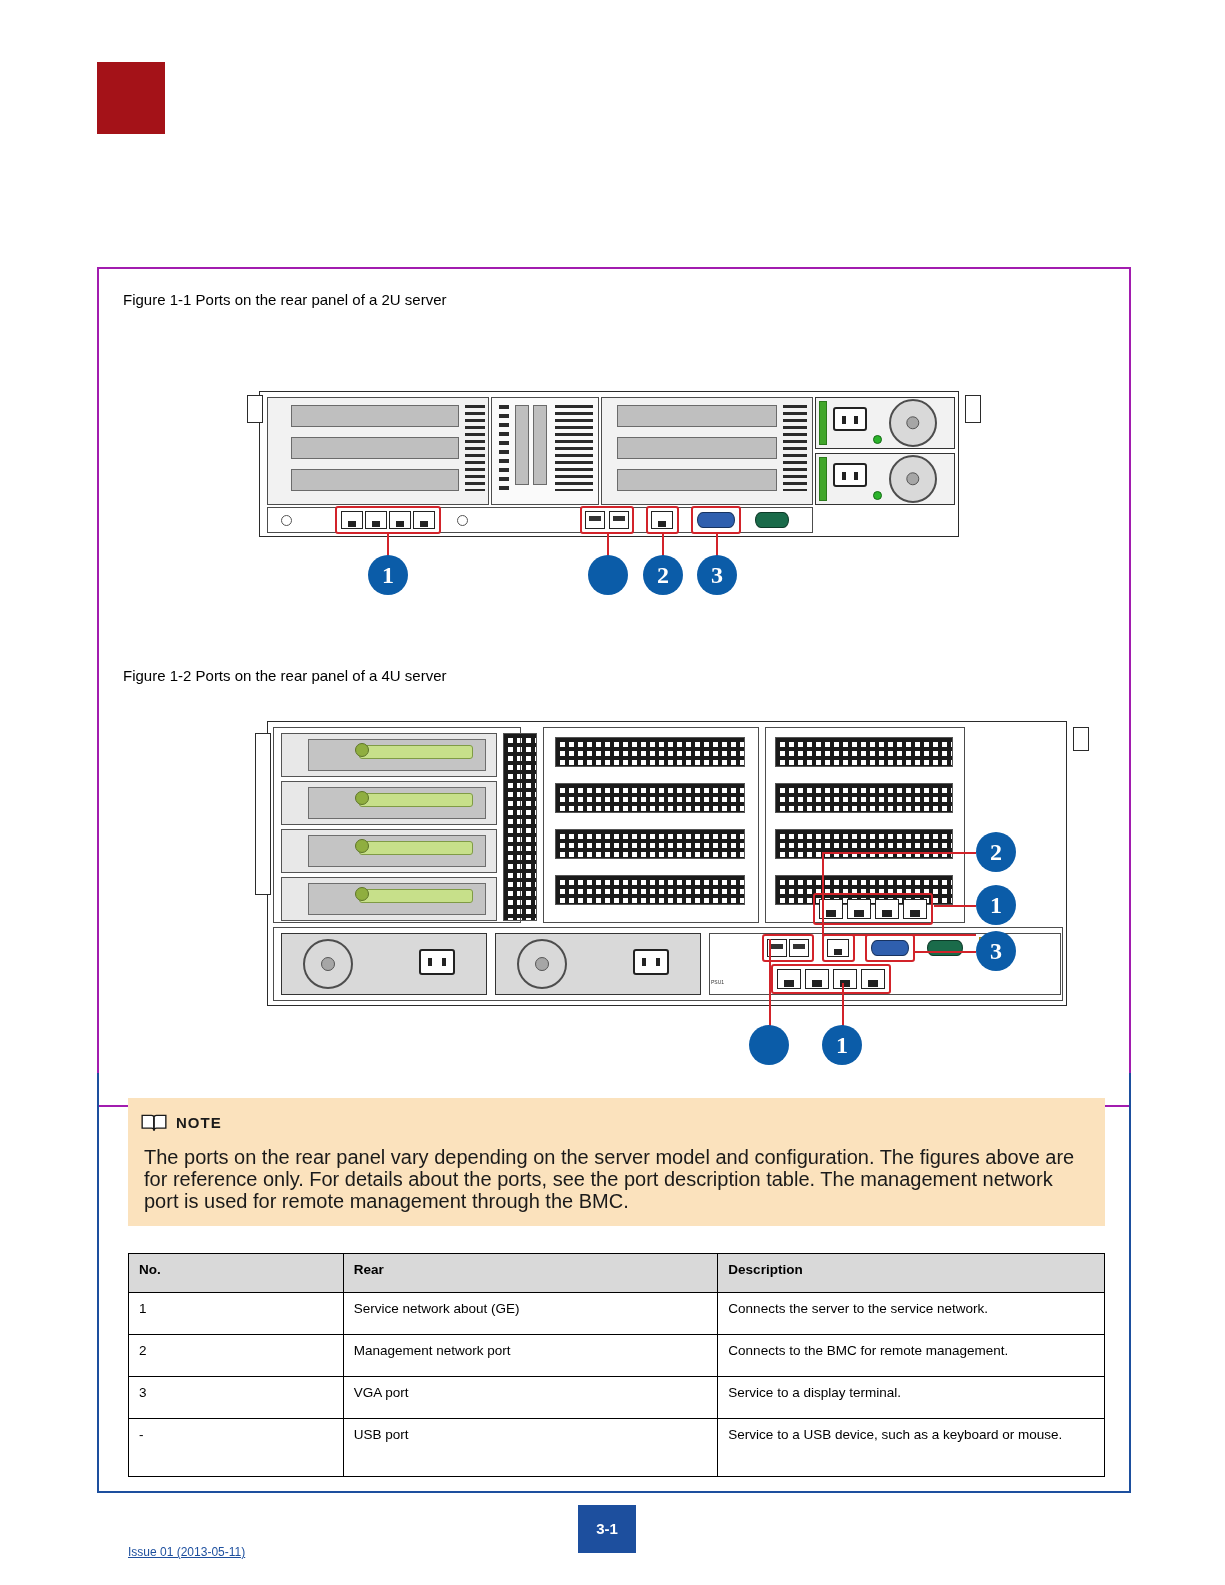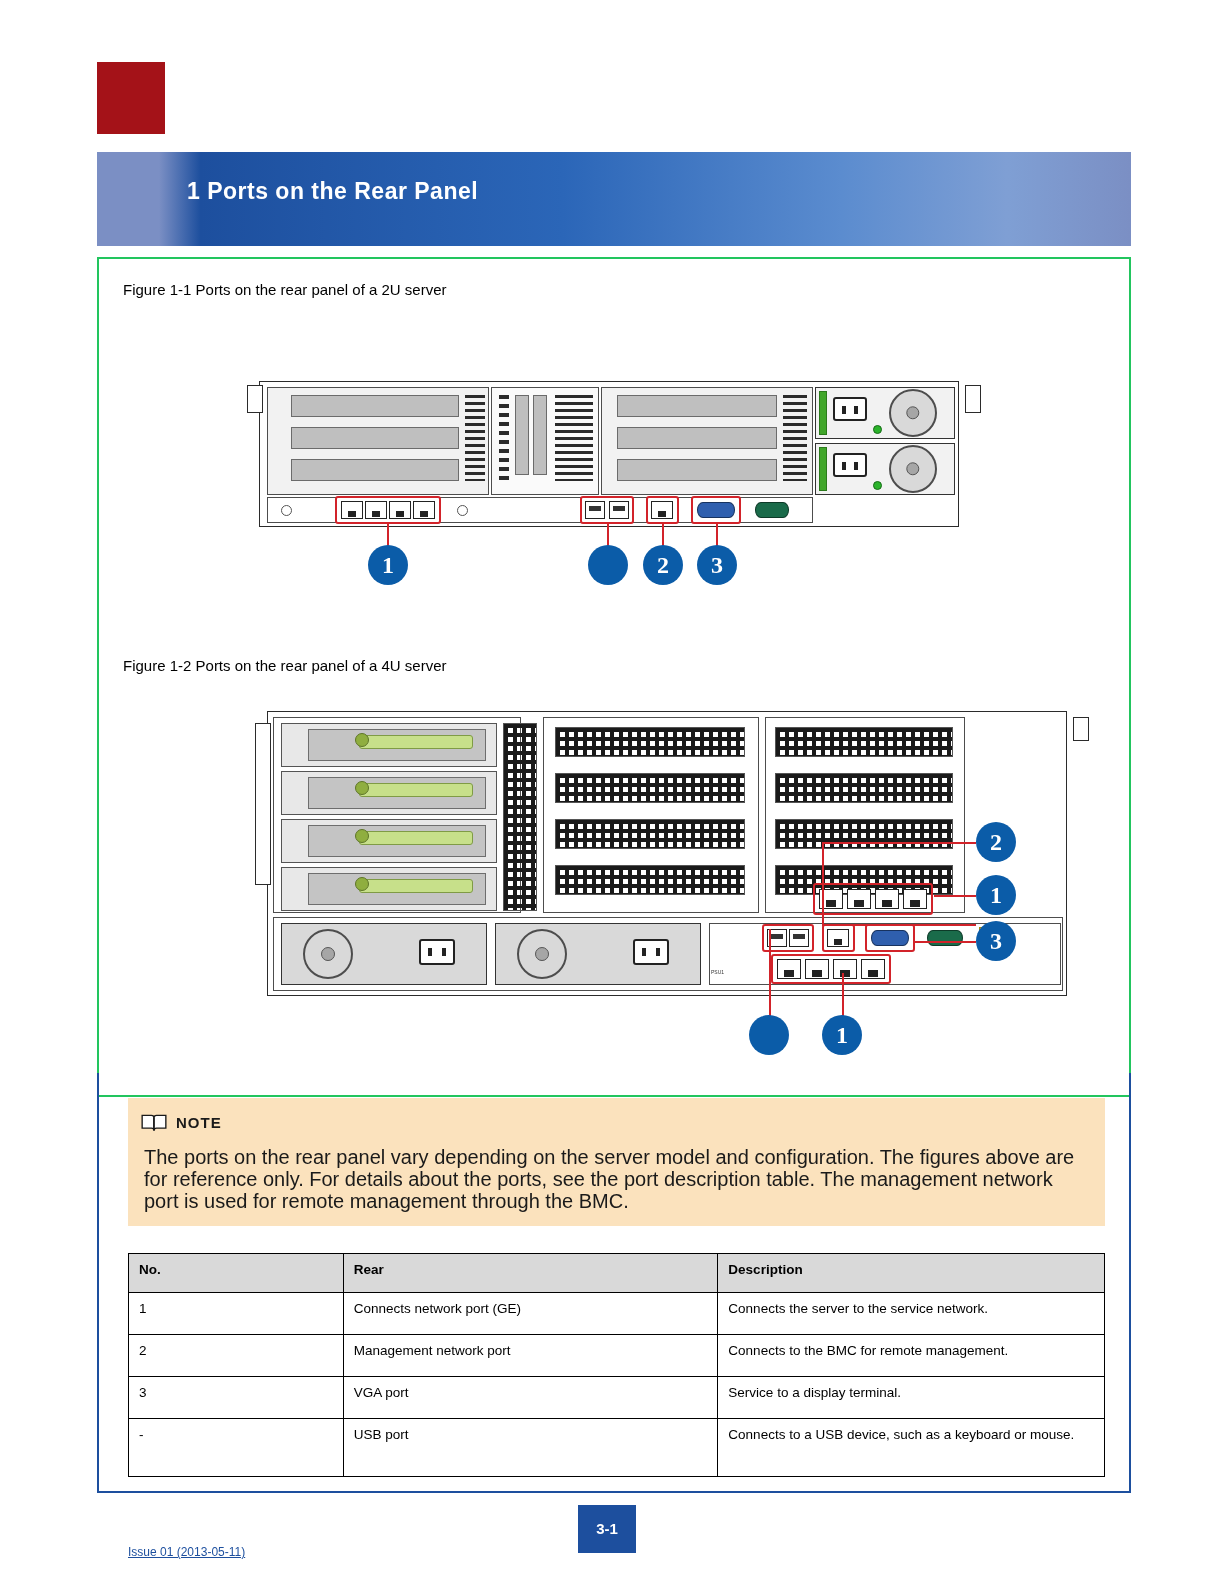--- a/index.html
+++ b/index.html
@@ -39,23 +39,23 @@
     position: absolute;
     left: 90px; top: 26px;
     color: #ffffff;
     font-size: 23px;
     font-weight: bold;
     letter-spacing: 0.5px;
   }
 
   .figure-box {
     position: absolute;
-    left: 97px; top: 257px;
+    left: 97px; top: 267px;
     width: 1034px; height: 840px;
-    border: 2px solid #22c55e;
+    border: 2px solid #a21caf;
     box-sizing: border-box;
     background: #ffffff;
   }
   .figure-caption {
     position: absolute;
     left: 24px; top: 22px;
     font-size: 15px;
     color: #000;
   }
 
@@ -323,23 +323,20 @@
     font-family: "Liberation Sans", sans-serif;
   }
 </style>
 </head>
 <body>
 
 <div class="page">
 
   <div class="corner-mark"></div>
 
-  <div class="header-band">
-    <div class="band-title">1 Ports on the Rear Panel</div>
-  </div>
 
   <div class="figure-box">
     <div class="figure-caption">Figure 1-1 Ports on the rear panel of a 2U server</div>
 
     <div class="illus" style="left:160px; top:122px; width:710px; height:150px;">
 
       <div class="chassis" style="left:0; top:0; width:700px; height:146px;"></div>
 
       <div style="position:absolute; left:-12px; top:4px; width:14px; height:26px; background:#fff; border:1.5px solid #2b2b2b;"></div>
       <div style="position:absolute; right:-12px; top:4px; width:14px; height:26px; background:#fff; border:1.5px solid #2b2b2b;"></div>
@@ -540,37 +537,37 @@
     <thead>
       <tr>
         <th>No.</th>
         <th>Rear</th>
         <th>Description</th>
       </tr>
     </thead>
     <tbody>
       <tr>
         <td>1</td>
-        <td>Connects network port (GE)</td>
+        <td>Service network about (GE)</td>
         <td>Connects the server to the service network.</td>
       </tr>
       <tr>
         <td>2</td>
         <td>Management network port</td>
         <td>Connects to the BMC for remote management.</td>
       </tr>
       <tr>
         <td>3</td>
         <td>VGA port</td>
         <td>Service to a display terminal.</td>
       </tr>
       <tr class="tall">
         <td>-</td>
         <td>USB port</td>
-        <td>Connects to a USB device, such as a keyboard or mouse.</td>
+        <td>Service to a USB device, such as a keyboard or mouse.</td>
       </tr>
     </tbody>
   </table>
 
   <div class="footer-page">3-1</div>
   <a class="footer-link" href="#">Issue 01 (2013-05-11)</a>
 
 </div>
 
 </body></html>

